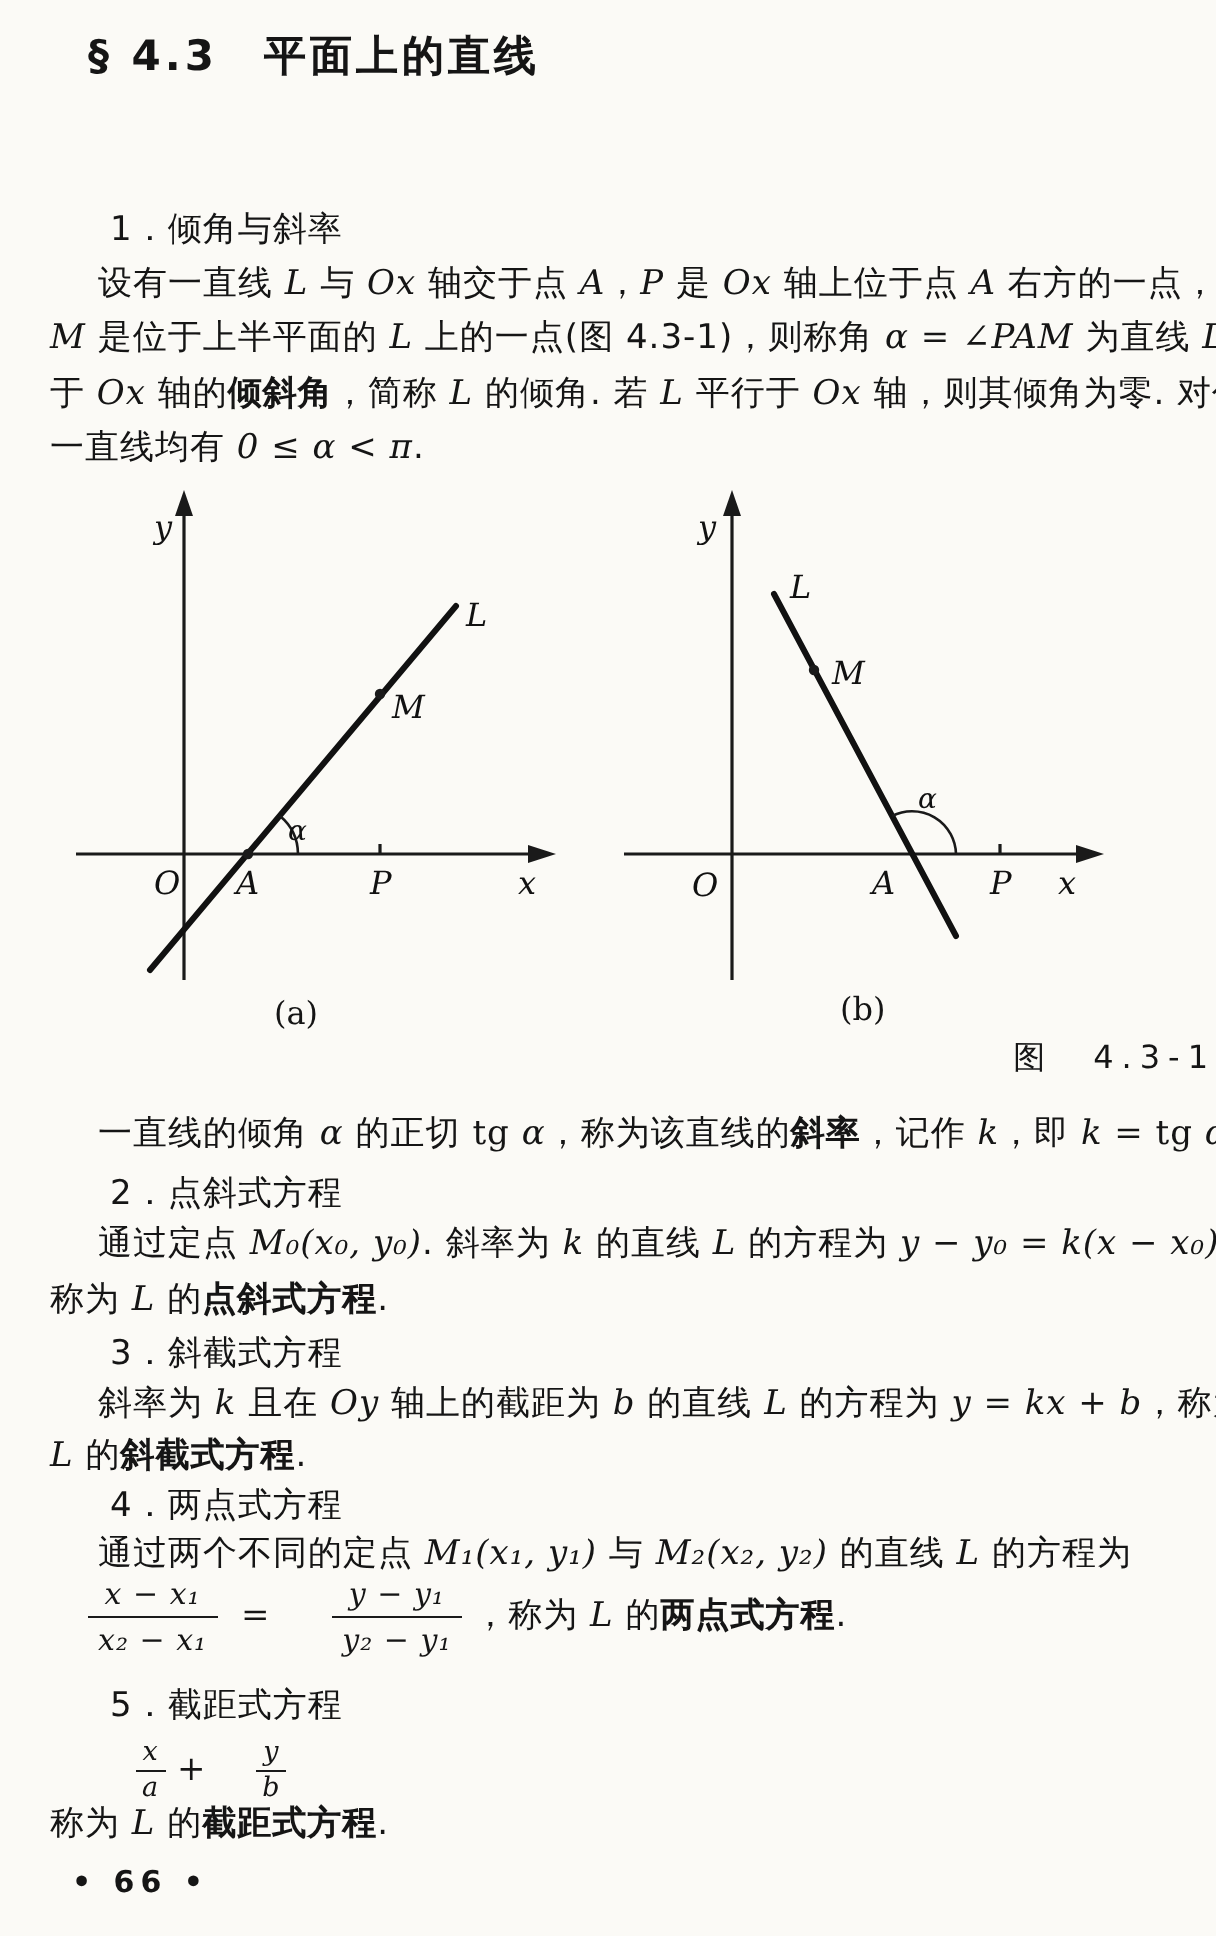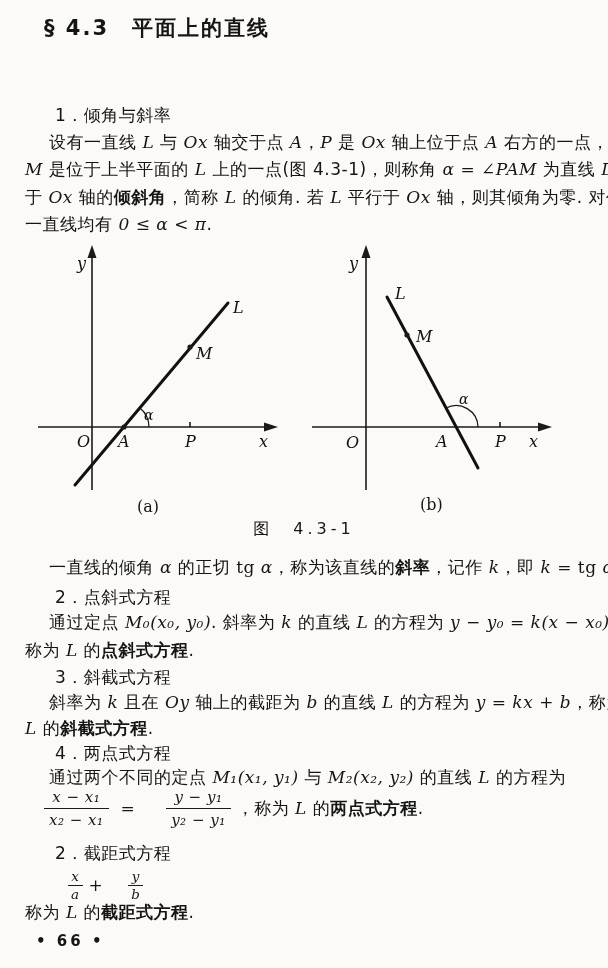--- a/index.html
+++ b/index.html
@@ -15,21 +15,21 @@
   .r-m{font-family:"DejaVu Serif","DejaVu Sans",serif;font-style:italic;}
   .r-rm{font-family:"DejaVu Serif","DejaVu Sans",serif;}
   svg.fig{position:absolute;}
   svg.fig .ax{stroke:#1a1a1a;stroke-width:1.6;}
   svg.fig .main{stroke:#111;stroke-width:3;stroke-linecap:round;}
   svg.fig .arc{stroke:#1a1a1a;stroke-width:1.3;fill:none;}
   svg.fig .fill{fill:#1a1a1a;}
   svg.fig text{fill:#111;font-size:16px;font-style:italic;font-family:"DejaVu Serif","DejaVu Sans",serif;}
   svg.fig text.gk{font-size:14px;}
   .cap{position:absolute;font-size:16px;font-family:"DejaVu Serif",serif;}
-  .figcap{position:absolute;left:0;right:0;top:519px;text-align:center;font-size:16px;letter-spacing:4px;}
+  .figcap{position:absolute;left:0;right:0;top:519px;text-align:right;font-size:16px;letter-spacing:4px;}
   .bigfrac{display:inline-block;vertical-align:middle;text-align:center;font-size:15px;line-height:18px;}
   .bigfrac .fn{display:block;border-bottom:1.4px solid #1a1a1a;padding:0 5px 2px;}
   .bigfrac .fd{display:block;padding:2px 5px 0;}
   .ifrac{display:inline-block;vertical-align:middle;text-align:center;font-size:13.5px;line-height:15px;}
   .ifrac .fn{display:block;border-bottom:1.2px solid #1a1a1a;padding:0 3px 1px;}
   .ifrac .fd{display:block;padding:1px 3px 0;}
   .frtxt{font-family:"DejaVu Serif","DejaVu Sans",serif;font-style:italic;margin-left:19px;}
   .eqmid{display:inline-block;vertical-align:middle;font-family:"DejaVu Serif",serif;padding:0 6px;}
   .tail{display:inline-block;vertical-align:middle;}
   .pagenum{position:absolute;left:36px;top:932px;font-size:15px;font-weight:bold;letter-spacing:3px;}
@@ -109,21 +109,21 @@
       <span class="fd">x₂ − x₁</span>
     </span>
     <span class="eqmid">=</span>
     <span class="bigfrac frtxt">
       <span class="fn">y − y₁</span>
       <span class="fd">y₂ − y₁</span>
     </span>
     <span class="tail"><span class="r-cn">，称为 </span><span class="r-m">L</span><span class="r-cn"> 的</span><span class="r-b">两点式方程</span><span class="r-cn">.</span></span>
   </div>
 
-  <div class="ln hd" style="top:842px">2．截距式方程</div>
+  <div class="ln hd" style="top:842px">5．截距式方程</div>
 
   <div class="ln ind" style="top:869px">
     <span class="ifrac frtxt">
       <span class="fn">x</span>
       <span class="fd">a</span>
     </span>
     <span class="tail r-rm">+</span>
     <span class="ifrac frtxt">
       <span class="fn">y</span>
       <span class="fd">b</span>

